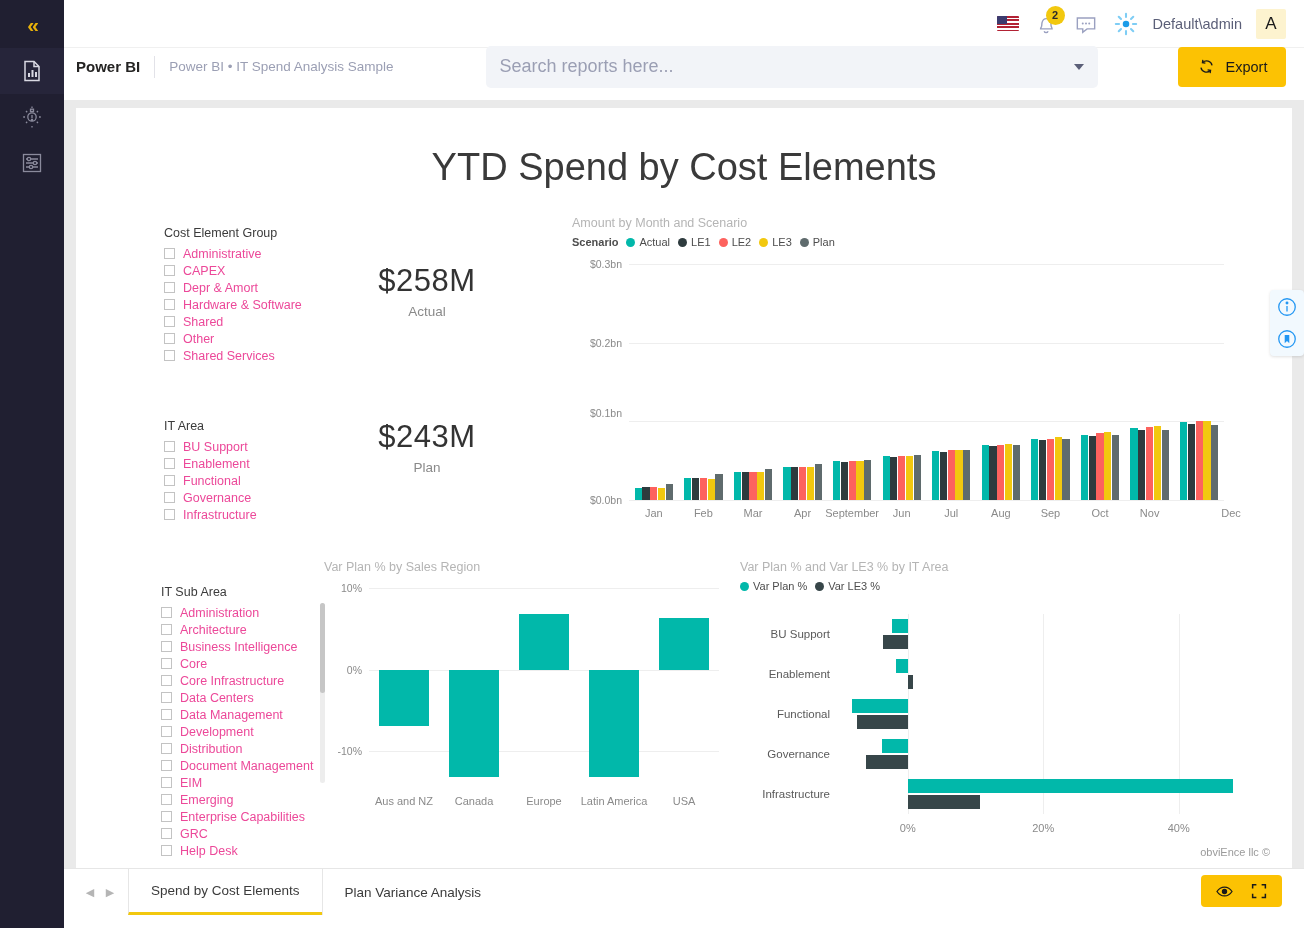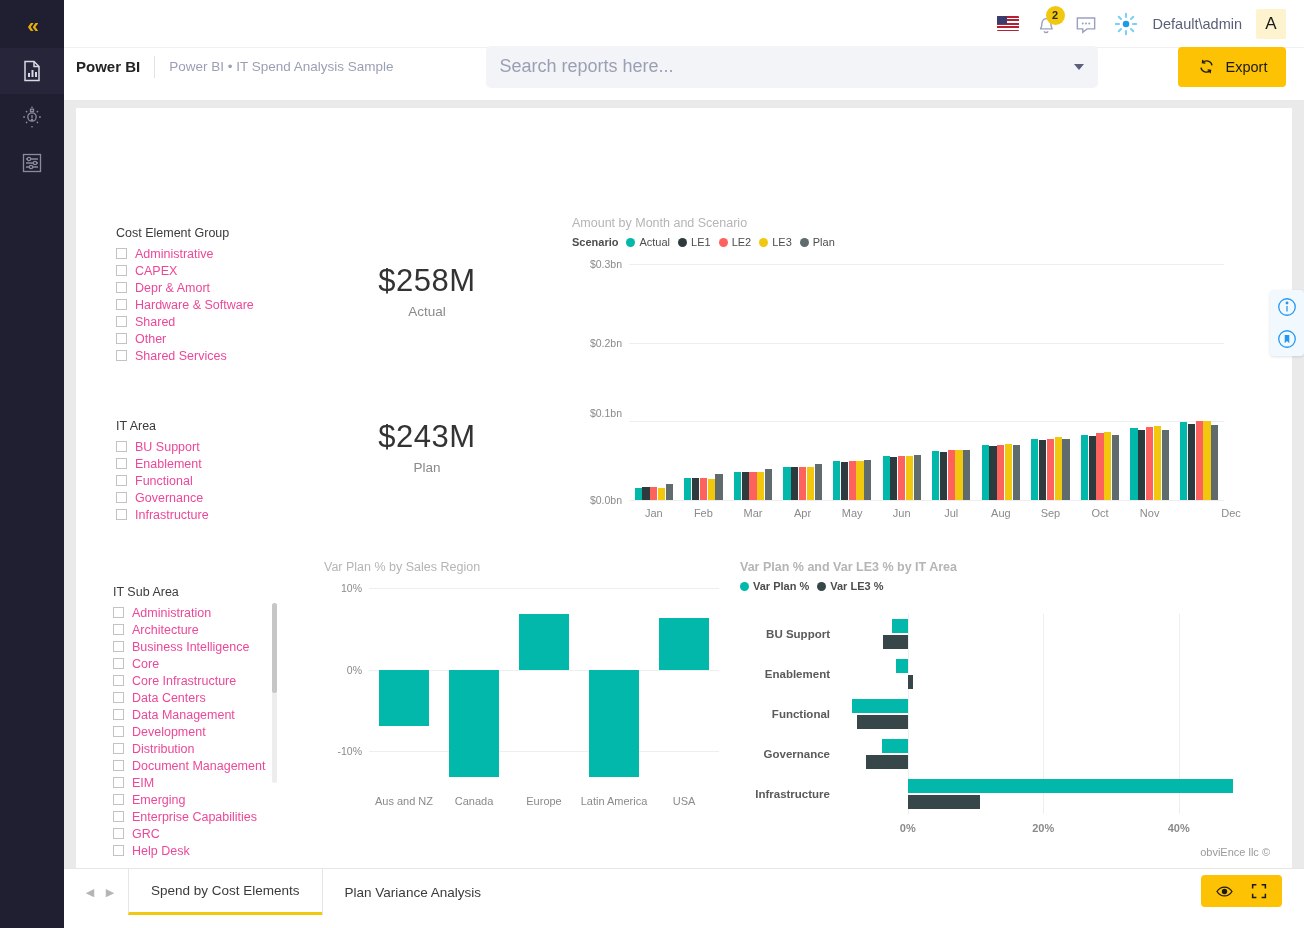--- a/index.html
+++ b/index.html
@@ -89,21 +89,21 @@
   .canvas {
     position: relative; width: 100%; height: 760px; background: #ffffff;
     overflow: hidden;
   }
   .report-title {
     position: absolute; left: 0; top: 38px; width: 100%; text-align: center;
     font-size: 38px; color: #3a3a3a; font-weight: normal;
   }
 
   
-  .slicer { position: absolute; }
+  .slicer { position: absolute; margin-left: 48px; }
   .slicer-title { font-size: 12.5px; color: #3b3b3b; margin-bottom: 5px; }
   .slicer-row { display: flex; align-items: center; gap: 8px; height: 17px; cursor: pointer; }
   .cbox { width: 11px; height: 11px; border: 1px solid #c3c3c3; background: #fff; flex: none; }
   .slicer-label { font-size: 12.5px; color: #ec4899; white-space: nowrap; }
   .slicer-scroll {
     position: absolute; right: -12px; top: 18px; width: 5px; height: 180px;
     background: #ededed; border-radius: 3px;
   }
   .slicer-scroll i { display: block; width: 5px; height: 90px; background: #c6c6c6; border-radius: 3px; }
 
@@ -262,20 +262,21 @@
         <path d="M7.4 3.6 6.9 7.3l3.7.4"></path>
           <path d="M16.6 20.4l.5-3.7-3.7-.4"></path>
       </svg>
       <span>Export</span>
     </button>
   </div>
 
   <div class="canvas-outer">
    <div class="canvas">
 
+    <div class="report-title">YTD Spend by Cost Elements</div>
 
     <div class="slicer" style="left:40px; top:118px;">
       <div class="slicer-title">Cost Element Group</div>
       <div class="slicer-row">
             <span class="cbox"></span>
             <span class="slicer-label">Administrative</span>
           </div>
       <div class="slicer-row">
             <span class="cbox"></span>
             <span class="slicer-label">CAPEX</span>
@@ -458,21 +459,21 @@
             <div class="bar" style="left:162.14166666666668px;width:7.2px;height:33.43333333333334px;background:#2E3B3E"></div>
             <div class="bar" style="left:169.94166666666666px;width:7.2px;height:33.040000000000006px;background:#FD625E"></div>
             <div class="bar" style="left:177.74166666666667px;width:7.2px;height:32.882666666666665px;background:#F2C80F"></div>
             <div class="bar" style="left:185.54166666666666px;width:7.2px;height:35.79333333333334px;background:#5F6B6D"></div>
             <div class="xtick" style="left:173.54166666666666px">Apr</div>
             <div class="bar" style="left:203.925px;width:7.2px;height:38.546666666666674px;background:#01B8AA"></div>
             <div class="bar" style="left:211.72500000000002px;width:7.2px;height:37.996px;background:#2E3B3E"></div>
             <div class="bar" style="left:219.525px;width:7.2px;height:38.546666666666674px;background:#FD625E"></div>
             <div class="bar" style="left:227.32500000000002px;width:7.2px;height:38.546666666666674px;background:#F2C80F"></div>
             <div class="bar" style="left:235.125px;width:7.2px;height:40.27733333333334px;background:#5F6B6D"></div>
-            <div class="xtick" style="left:223.125px">May</div>
+            <div class="xtick" style="left:223.125px">September</div>
             <div class="bar" style="left:253.50833333333338px;width:7.2px;height:44.053333333333335px;background:#01B8AA"></div>
             <div class="bar" style="left:261.3083333333334px;width:7.2px;height:43.26666666666667px;background:#2E3B3E"></div>
             <div class="bar" style="left:269.1083333333334px;width:7.2px;height:44.053333333333335px;background:#FD625E"></div>
             <div class="bar" style="left:276.90833333333336px;width:7.2px;height:43.89600000000001px;background:#F2C80F"></div>
             <div class="bar" style="left:284.70833333333337px;width:7.2px;height:44.68266666666667px;background:#5F6B6D"></div>
             <div class="xtick" style="left:272.70833333333337px">Jun</div>
             <div class="bar" style="left:303.0916666666667px;width:7.2px;height:49.16666666666667px;background:#01B8AA"></div>
             <div class="bar" style="left:310.8916666666667px;width:7.2px;height:48.144px;background:#2E3B3E"></div>
             <div class="bar" style="left:318.6916666666667px;width:7.2px;height:49.56px;background:#FD625E"></div>
             <div class="bar" style="left:326.4916666666667px;width:7.2px;height:49.71733333333334px;background:#F2C80F"></div>
@@ -526,21 +527,21 @@
             <div class="xtick" style="left:105px">Canada</div>
             <div class="hbar" style="left:150px;top:26.122448979591837px;width:50px;height:55.51020408163265px;background:#01B8AA"></div>
             <div class="xtick" style="left:175px">Europe</div>
             <div class="hbar" style="left:220px;top:81.63265306122449px;width:50px;height:107.75510204081633px;background:#01B8AA"></div>
             <div class="xtick" style="left:245px">Latin America</div>
             <div class="hbar" style="left:290px;top:30.204081632653043px;width:50px;height:51.428571428571445px;background:#01B8AA"></div>
             <div class="xtick" style="left:315px">USA</div>
           </div>
     </div>
 
-    <div class="vis" style="left:664px; top:452px; width:530px;font-weight:bold;">
+    <div class="vis" style="left:664px; top:452px; width:530px;">
       <div class="vis-title">Var Plan % and Var LE3 % by IT Area</div>
       <div class="legend">
         <span class="legend-item">
               <i class="dot" style="background:#01B8AA"></i>
               <span>Var Plan %</span>
             </span>
         <span class="legend-item">
               <i class="dot" style="background:#374649"></i>
               <span>Var LE3 %</span>
             </span>

